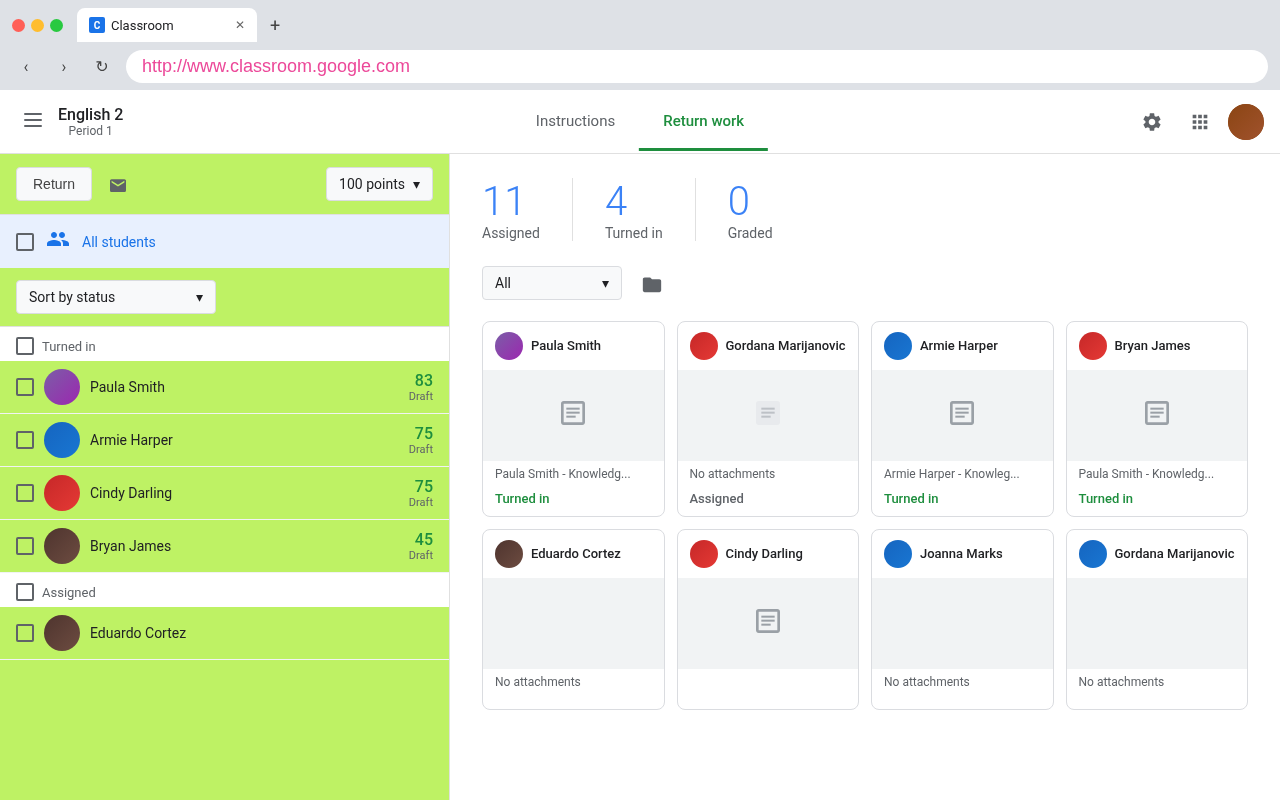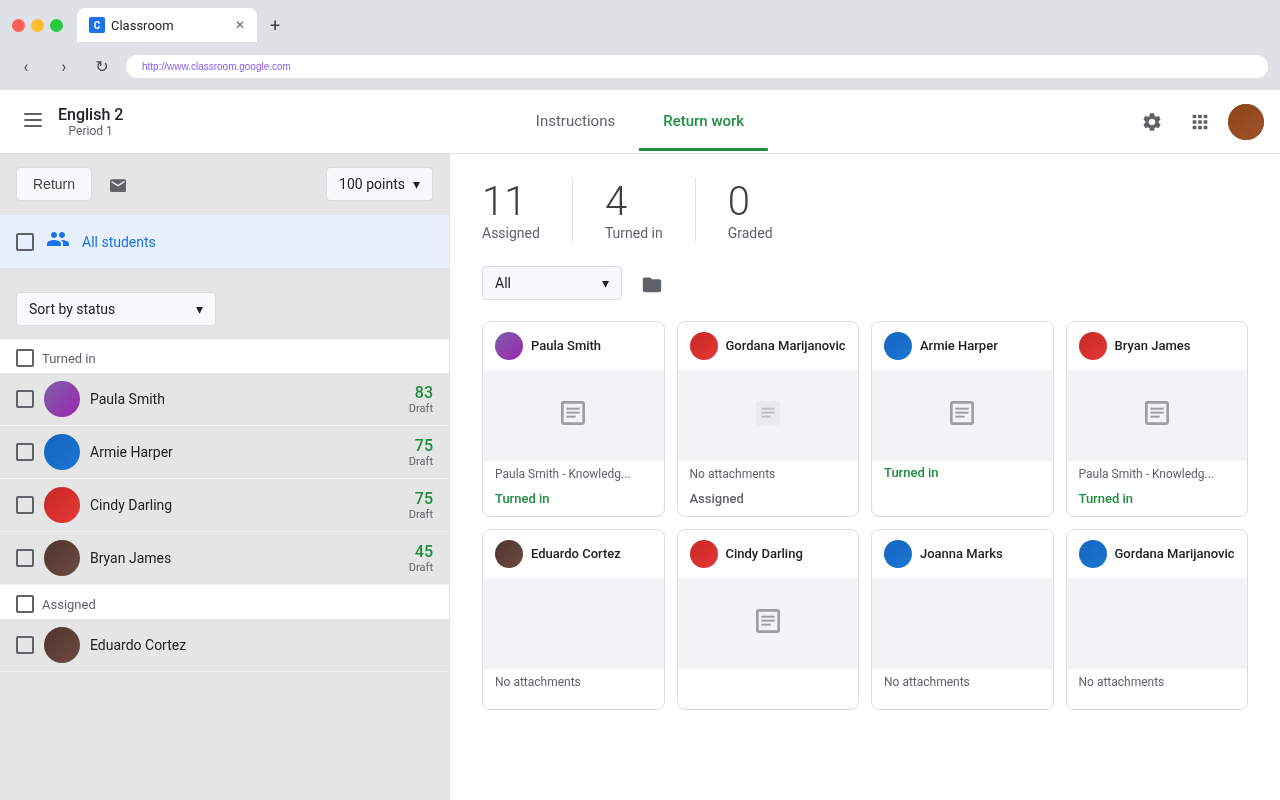--- a/index.html
+++ b/index.html
@@ -44,21 +44,21 @@
     .browser-address-bar {
       display: flex; align-items: center; gap: 10px;
       padding: 6px 12px; height: 48px;
     }
     .nav-btn {
       width: 28px; height: 28px; display: flex; align-items: center; justify-content: center;
       border-radius: 50%; color: #444; font-size: 16px; cursor: pointer;
     }
     .address-input {
       flex: 1; background: #fff; border-radius: 20px; padding: 6px 16px;
-      font-size: 10px; color: #8b5cf6; border: none; outline: none;
+      font-size: 18px; color: #ec4899; border: none; outline: none;
     }
 
     
     .app-header {
       display: flex; align-items: center;
       height: 64px; border-bottom: 1px solid #e0e0e0;
       padding: 0 16px; position: relative;
     }
     .menu-icon { cursor: pointer; padding: 8px; }
     .app-title-area { margin-left: 8px; text-align: center; }
@@ -94,21 +94,21 @@
     }
 
     
     .main-layout {
       display: flex; height: calc(800px - 90px - 64px);
     }
 
     
     .sidebar {
       width: 450px; min-width: 450px; border-right: 1px solid #e0e0e0;
-      overflow-y: auto; background: #e5e5e5;
+      overflow-y: auto; background: #bef264;
     }
     .sidebar-toolbar {
       display: flex; align-items: center; gap: 8px;
       padding: 12px 16px; border-bottom: 1px solid #e0e0e0;
     }
     .return-btn {
       border: 1px solid #dadce0; border-radius: 4px; padding: 8px 16px;
       font-size: 14px; color: #444; background: #f8f9fa; cursor: pointer;
     }
     .email-icon-btn {
@@ -128,21 +128,21 @@
       width: 18px; height: 18px; border: 2px solid #5f6368; border-radius: 2px;
       flex-shrink: 0; cursor: pointer;
     }
     .all-students-icon {
       color: #1a73e8; font-size: 20px;
     }
     .all-students-label {
       font-size: 14px; color: #1a73e8; font-weight: 400;
     }
     .sort-row {
-      padding: 12px 16px; border-bottom: 1px solid #e0e0e0; margin-top: 12px;
+      padding: 12px 16px; border-bottom: 1px solid #e0e0e0;
     }
     .sort-select {
       border: 1px solid #dadce0; border-radius: 4px; padding: 8px 12px;
       font-size: 14px; color: #202124; background: #f8f9fa; cursor: pointer;
       display: flex; align-items: center; gap: 8px; width: 200px;
     }
     .section-header {
       display: flex; align-items: center; gap: 8px;
       padding: 10px 16px 6px; background: #fff;
     }
@@ -171,21 +171,21 @@
       font-size: 28px; font-weight: 400; color: #202124; margin-bottom: 24px;
     }
     .stats-row {
       display: flex; align-items: center; gap: 0; margin-bottom: 24px;
     }
     .stat-item {
       display: flex; flex-direction: column; align-items: flex-start; padding: 0 32px 0 0;
       border-right: 1px solid #e0e0e0; margin-right: 32px;
     }
     .stat-item:last-child { border-right: none; }
-    .stat-num { font-size: 40px; font-weight: 300; color: #404040; }
+    .stat-num { font-size: 40px; font-weight: 300; color: #3b82f6; }
     .stat-label { font-size: 14px; color: #5f6368; }
     .filter-row {
       display: flex; align-items: center; gap: 12px; margin-bottom: 20px;
     }
     .filter-select {
       border: 1px solid #dadce0; border-radius: 4px; padding: 8px 12px;
       font-size: 14px; color: #202124; background: #f8f9fa; cursor: pointer;
       display: flex; align-items: center; gap: 8px; width: 140px;
     }
     .folder-icon-btn {
@@ -463,20 +463,21 @@
         <div class="card-thumbnail">
           <span class="doc-icon">
             <svg width="32" height="32" viewBox="0 0 24 24" fill="#9aa0a6">
               <path d="M19 3H5C3.89 3 3 3.89 3 5V19C3 20.11 3.89 21 5 21H19C20.11 21 21 20.11 21 19V5C21 3.89 20.11 3 19 3ZM19 19H5V5H19V19Z"></path>
               <rect x="7" y="8" width="10" height="1.5" fill="#9aa0a6"></rect>
               <rect x="7" y="11" width="10" height="1.5" fill="#9aa0a6"></rect>
               <rect x="7" y="14" width="7" height="1.5" fill="#9aa0a6"></rect>
             </svg>
           </span>
         </div>
+        <div class="card-file-name">Armie Harper - Knowleg...</div>
         <div class="card-status status-turned-in">Turned in</div>
       </div>
 
       <div class="student-card">
         <div class="card-header">
           <div class="card-avatar" style="background: linear-gradient(135deg, #c62828, #e53935);"></div>
           <span class="card-name">Bryan James</span>
         </div>
         <div class="card-thumbnail">
           <span class="doc-icon">

